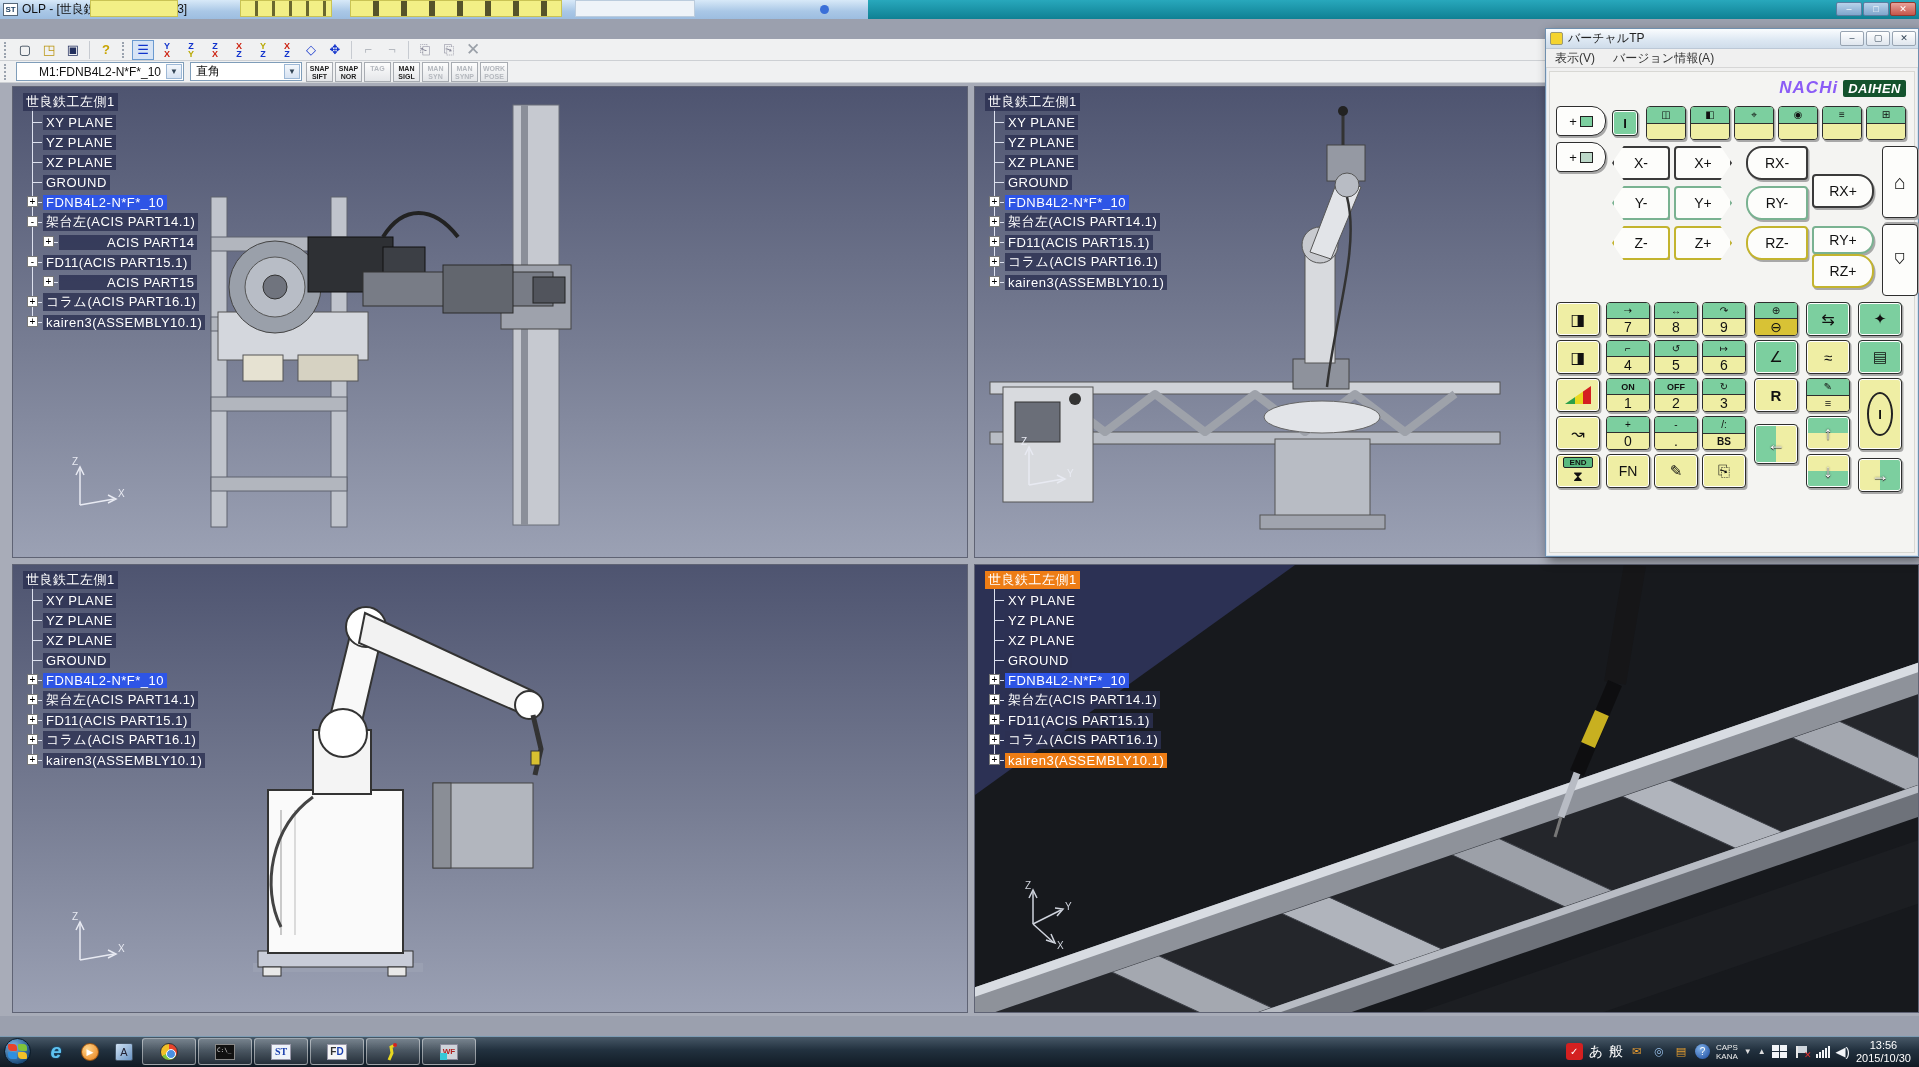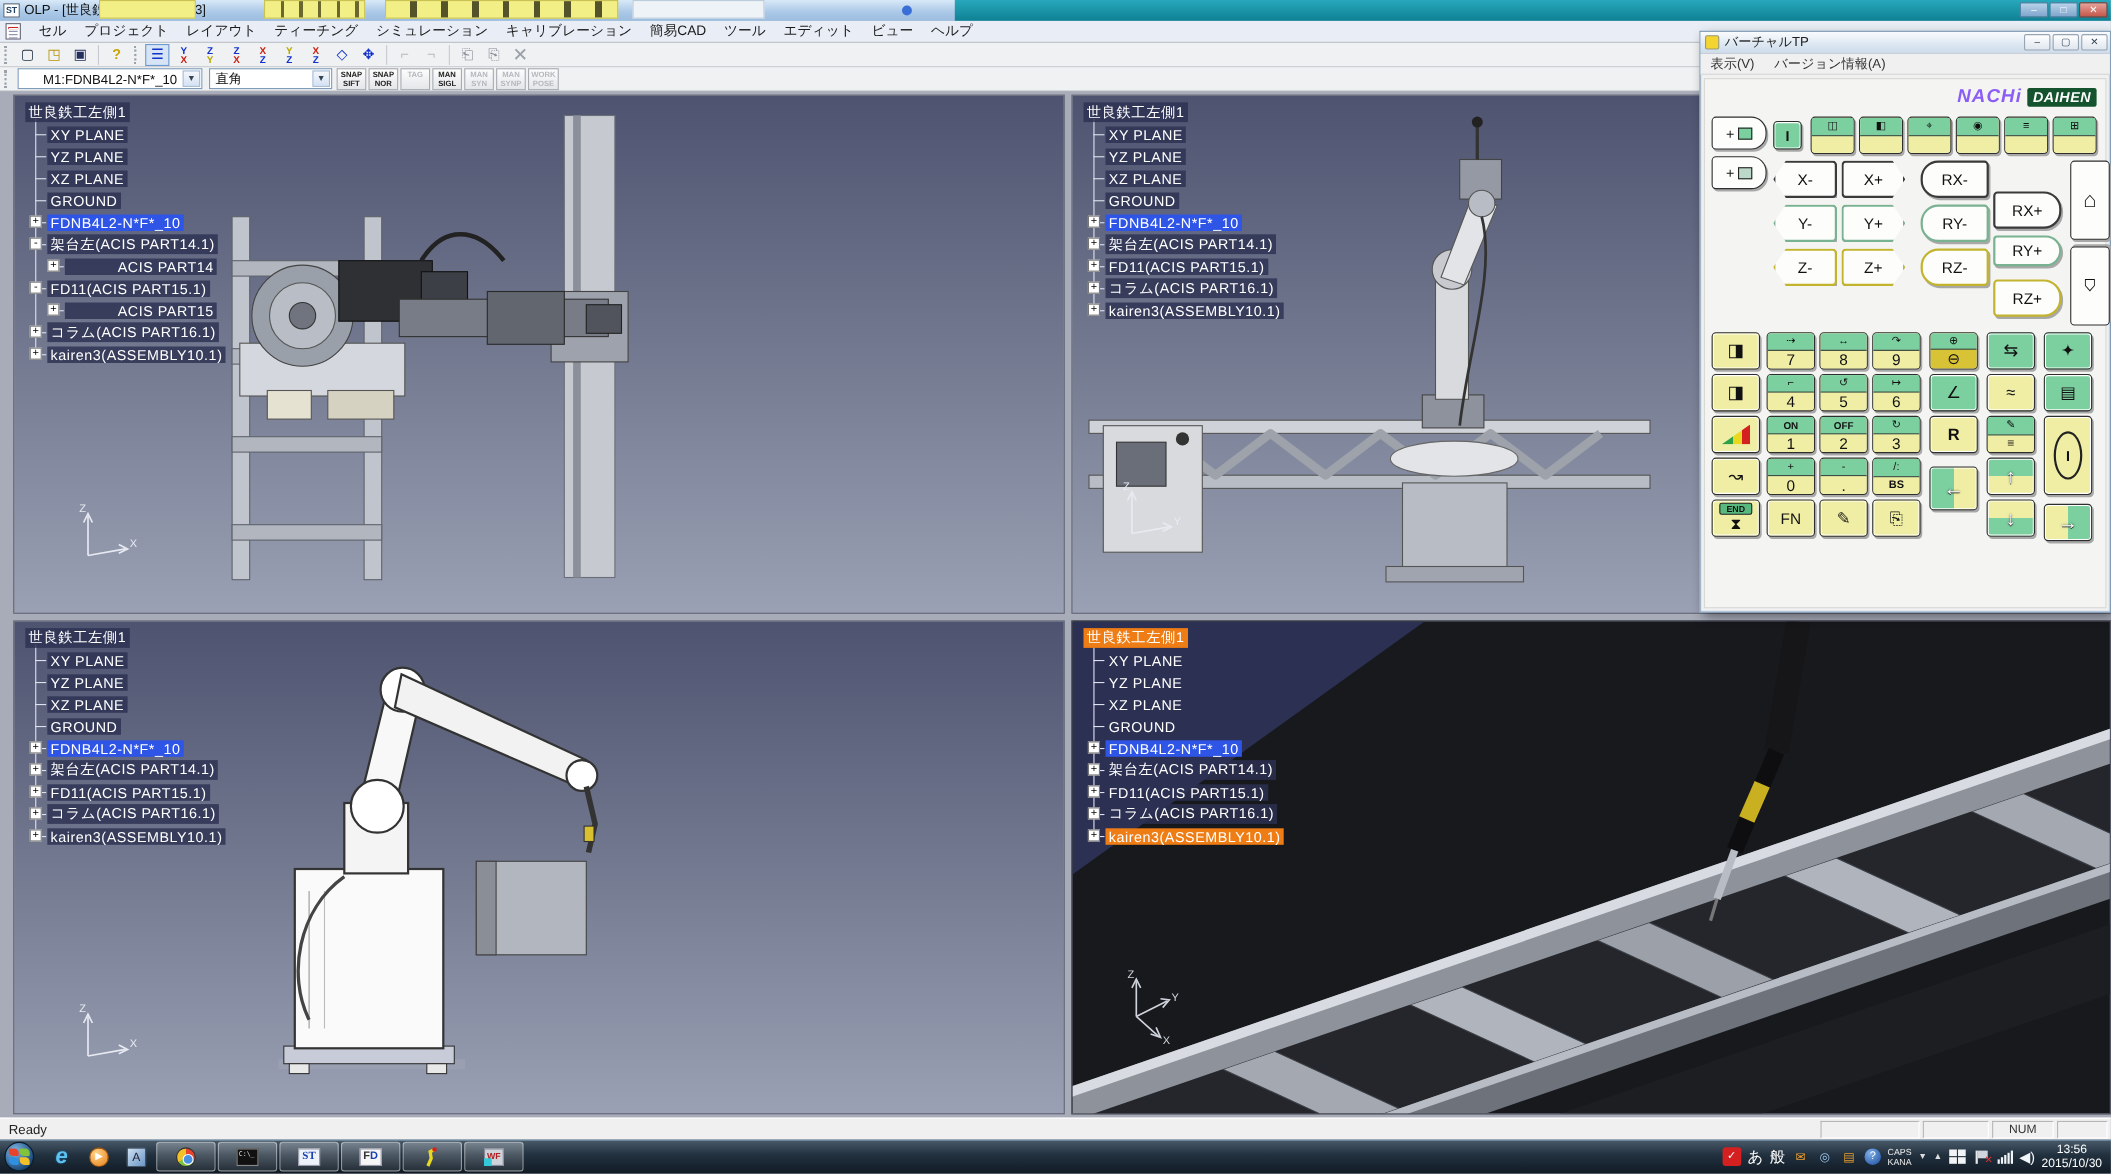--- a/index.html
+++ b/index.html
@@ -210,34 +210,20 @@
     <div class="bg-note n4"></div>
     <div class="bg-deskdot"></div>
     <div class="bg-desk"></div>
     <div class="winbtns">
       <div class="winbtn">–</div>
       <div class="winbtn">□</div>
       <div class="winbtn close">✕</div>
     </div>
   </div>
 
-  <div class="menubar">
-    <div class="doc-icon"></div>
-    <span class="menu-item">セル</span>
-    <span class="menu-item">プロジェクト</span>
-    <span class="menu-item">レイアウト</span>
-    <span class="menu-item">ティーチング</span>
-    <span class="menu-item">シミュレーション</span>
-    <span class="menu-item">キャリブレーション</span>
-    <span class="menu-item">簡易CAD</span>
-    <span class="menu-item">ツール</span>
-    <span class="menu-item">エディット</span>
-    <span class="menu-item">ビュー</span>
-    <span class="menu-item">ヘルプ</span>
-  </div>
 
   <div class="toolbar t1">
     <div class="grip"></div>
     <div class="tbtn">▢</div>
     <div class="tbtn" style="color:#b99410;">◳</div>
     <div class="tbtn" style="color:#23305e;">▣</div>
     <div class="tsep"></div>
     <div class="tbtn" style="color:#c8a400;font-weight:bold;">?</div>
     <div class="grip"></div>
     <div class="tbtn pressed" style="color:#1133cc;">☰</div>
@@ -676,21 +662,21 @@
           <div class="half bot"></div>
         </div>
 
         <div class="jog neg" style="left:58px;top:40px;width:58px;height:34px;">X-</div>
         <div class="jog pos" style="left:120px;top:40px;width:58px;height:34px;">X+</div>
         <div class="jog rneg" style="left:192px;top:40px;width:62px;height:34px;">RX-</div>
         <div class="jog rpos" style="left:258px;top:40px;width:62px;height:34px;">RX+</div>
         <div class="jog neg yrow" style="left:58px;top:80px;width:58px;height:34px;">Y-</div>
         <div class="jog pos yrow" style="left:120px;top:80px;width:58px;height:34px;">Y+</div>
         <div class="jog rneg yrow" style="left:192px;top:80px;width:62px;height:34px;">RY-</div>
-        <div class="jog rpos yrow" style="left:258px;top:80px;width:62px;height:28px;">RY+</div>
+        <div class="jog rpos yrow" style="left:258px;top:92px;width:62px;height:28px;">RY+</div>
         <div class="jog neg zrow" style="left:58px;top:120px;width:58px;height:34px;">Z-</div>
         <div class="jog pos zrow" style="left:120px;top:120px;width:58px;height:34px;">Z+</div>
         <div class="jog rneg zrow" style="left:192px;top:120px;width:62px;height:34px;">RZ-</div>
         <div class="jog rpos zrow" style="left:258px;top:120px;width:62px;height:34px;">RZ+</div>
 
         <div class="k white" style="left:328px;top:40px;width:36px;height:72px;font-size:20px;">
             <span>⌂</span>
           </div>
         <div class="k white" style="left:328px;top:118px;width:36px;height:72px;font-size:20px;transform:scaleY(-1);">
             <span>⌂</span>
@@ -809,27 +795,20 @@
         <div class="k g-b" style="left:252px;top:348px;width:44px;height:34px;">
             <span class="arrowkey">↓</span>
           </div>
         <div class="k g-r" style="left:304px;top:352px;width:44px;height:34px;">
             <span class="arrowkey">→</span>
           </div>
       </div>
     </div>
   </div>
 
-  <div class="statusbar">
-    <div class="ready">Ready</div>
-    <div class="scell" style="width:90px;"></div>
-    <div class="scell" style="width:60px;"></div>
-    <div class="scell" style="width:56px;">NUM</div>
-    <div class="scell" style="width:46px;"></div>
-  </div>
 
   <div class="taskbar">
     <div class="orb">
         <i class="w1"></i>
         <i class="w2"></i>
         <i class="w3"></i>
         <i class="w4"></i>
       </div>
     <div class="qicon">
         <span class="ie-e">e</span>

